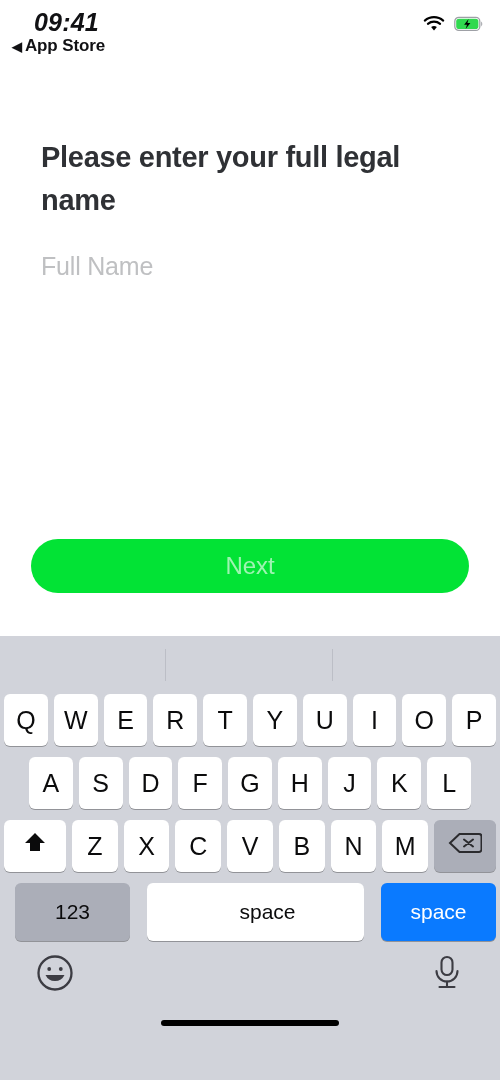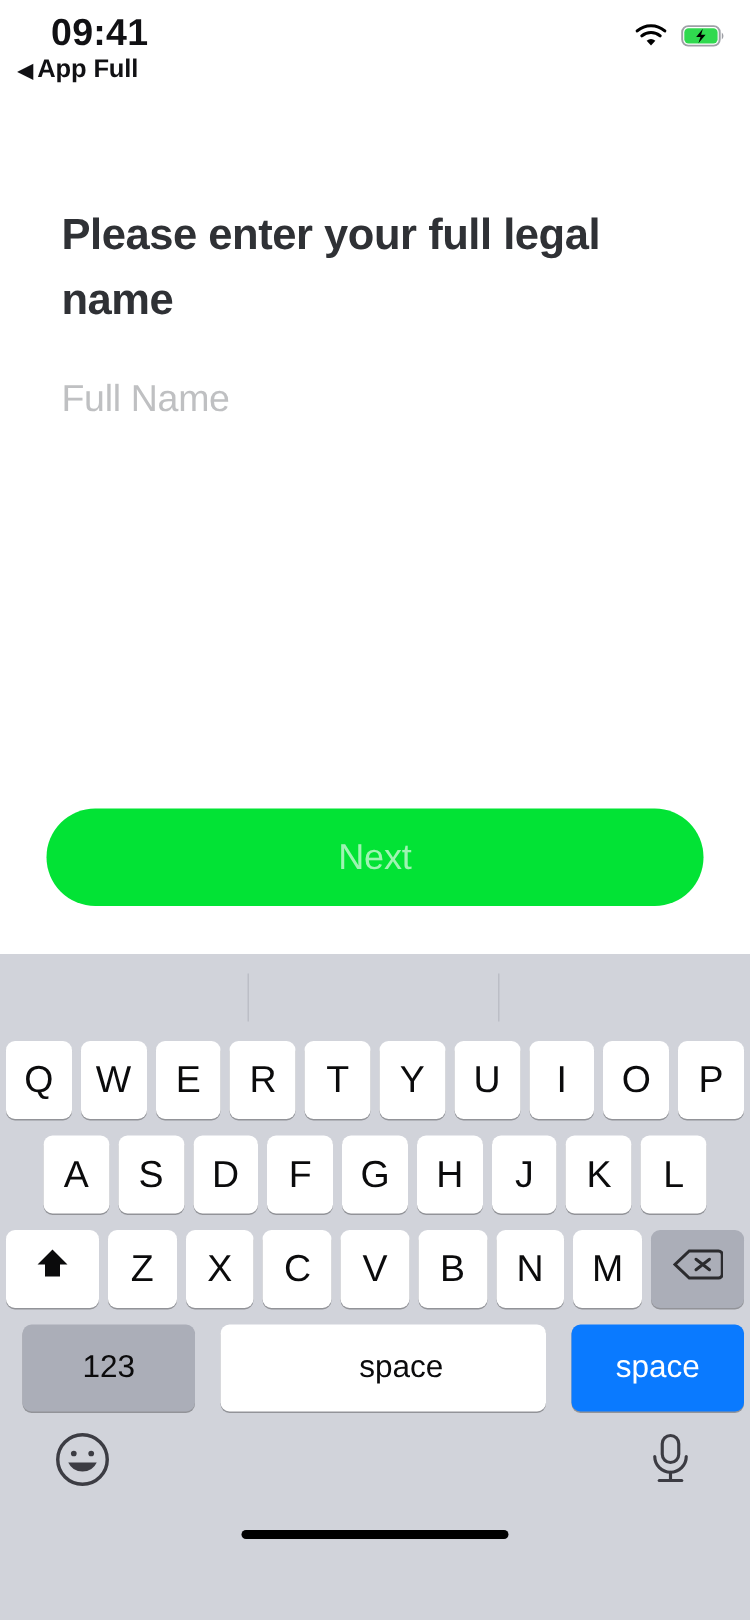--- a/index.html
+++ b/index.html
@@ -33,20 +33,21 @@
     width: 100%;
   }
   .status-time {
     position: absolute;
     left: 34px;
     top: 8px;
     font-size: 25px;
     font-weight: bold;
     letter-spacing: 0.2px;
     color: #111114;
+    font-style: italic;
   }
   .status-back {
     position: absolute;
     left: 12px;
     top: 36px;
     font-size: 17px;
     font-weight: 600;
     color: #111114;
     display: flex;
     align-items: center;
@@ -104,21 +105,21 @@
   }
   .name-field::placeholder {
     color: #bfc0c2;
   }
 
   .next-button {
     position: absolute;
     left: 31px;
     right: 31px;
     top: 477px;
-    height: 65px;
+    height: 54px;
     border: none;
     border-radius: 33px;
     background: #02e335;
     color: rgba(255,255,255,0.62);
     font-family: "Liberation Sans", sans-serif;
     font-size: 24px;
     letter-spacing: -0.1px;
     cursor: pointer;
   }
 
@@ -229,21 +230,21 @@
 </style>
 </head>
 <body>
 
 <div class="phone">
 
   <div class="status-bar">
     <div class="status-time">09:41</div>
     <div class="status-back">
       <span class="back-caret">◀</span>
-      <span>App Full</span>
+      <span>App Store</span>
     </div>
     <div class="status-right">
       <span class="wifi-icon">
         <svg width="22" height="16" viewBox="0 0 22 16">
           <path d="M11 14.4 L8.1 11.1 A4.6 4.6 0 0 1 13.9 11.1 Z" fill="#000"></path>
           <path d="M4.9 7.9 A9.4 9.4 0 0 1 17.1 7.9" stroke="#000" stroke-width="2.1" fill="none" stroke-linecap="round"></path>
           <path d="M1.8 4.6 A14 14 0 0 1 20.2 4.6" stroke="#000" stroke-width="2.1" fill="none" stroke-linecap="round"></path>
         </svg>
       </span>
       <span class="battery-icon">

